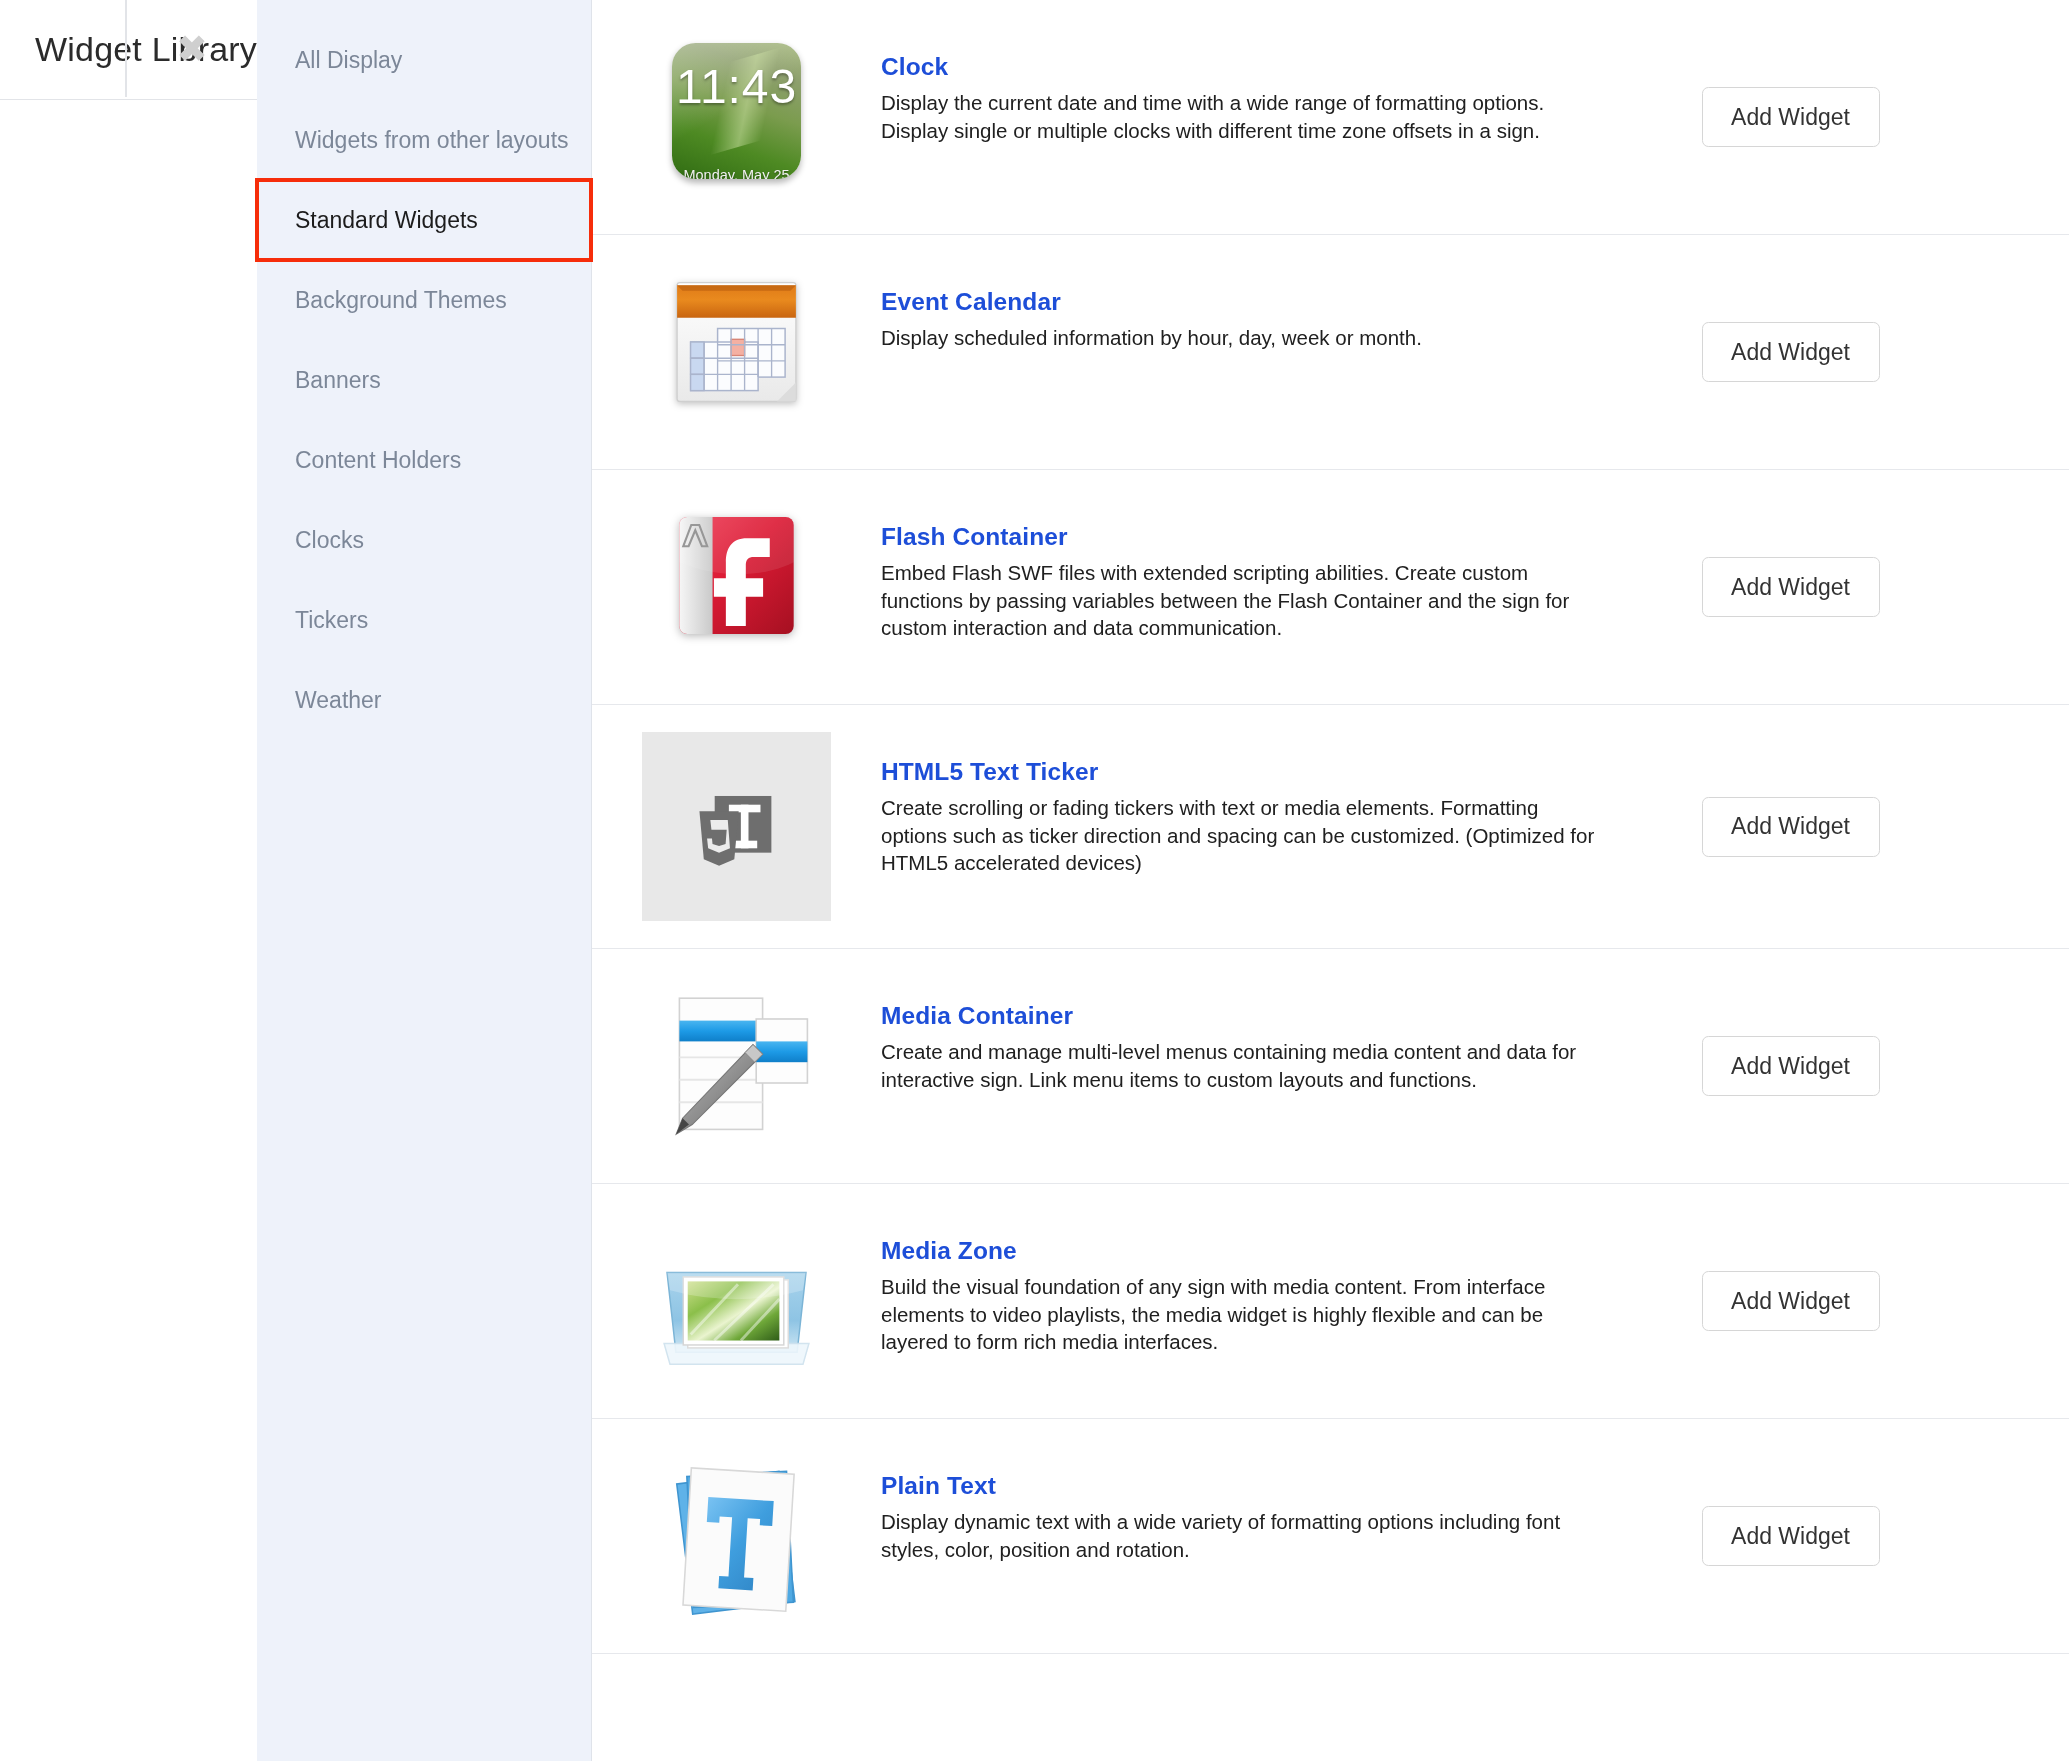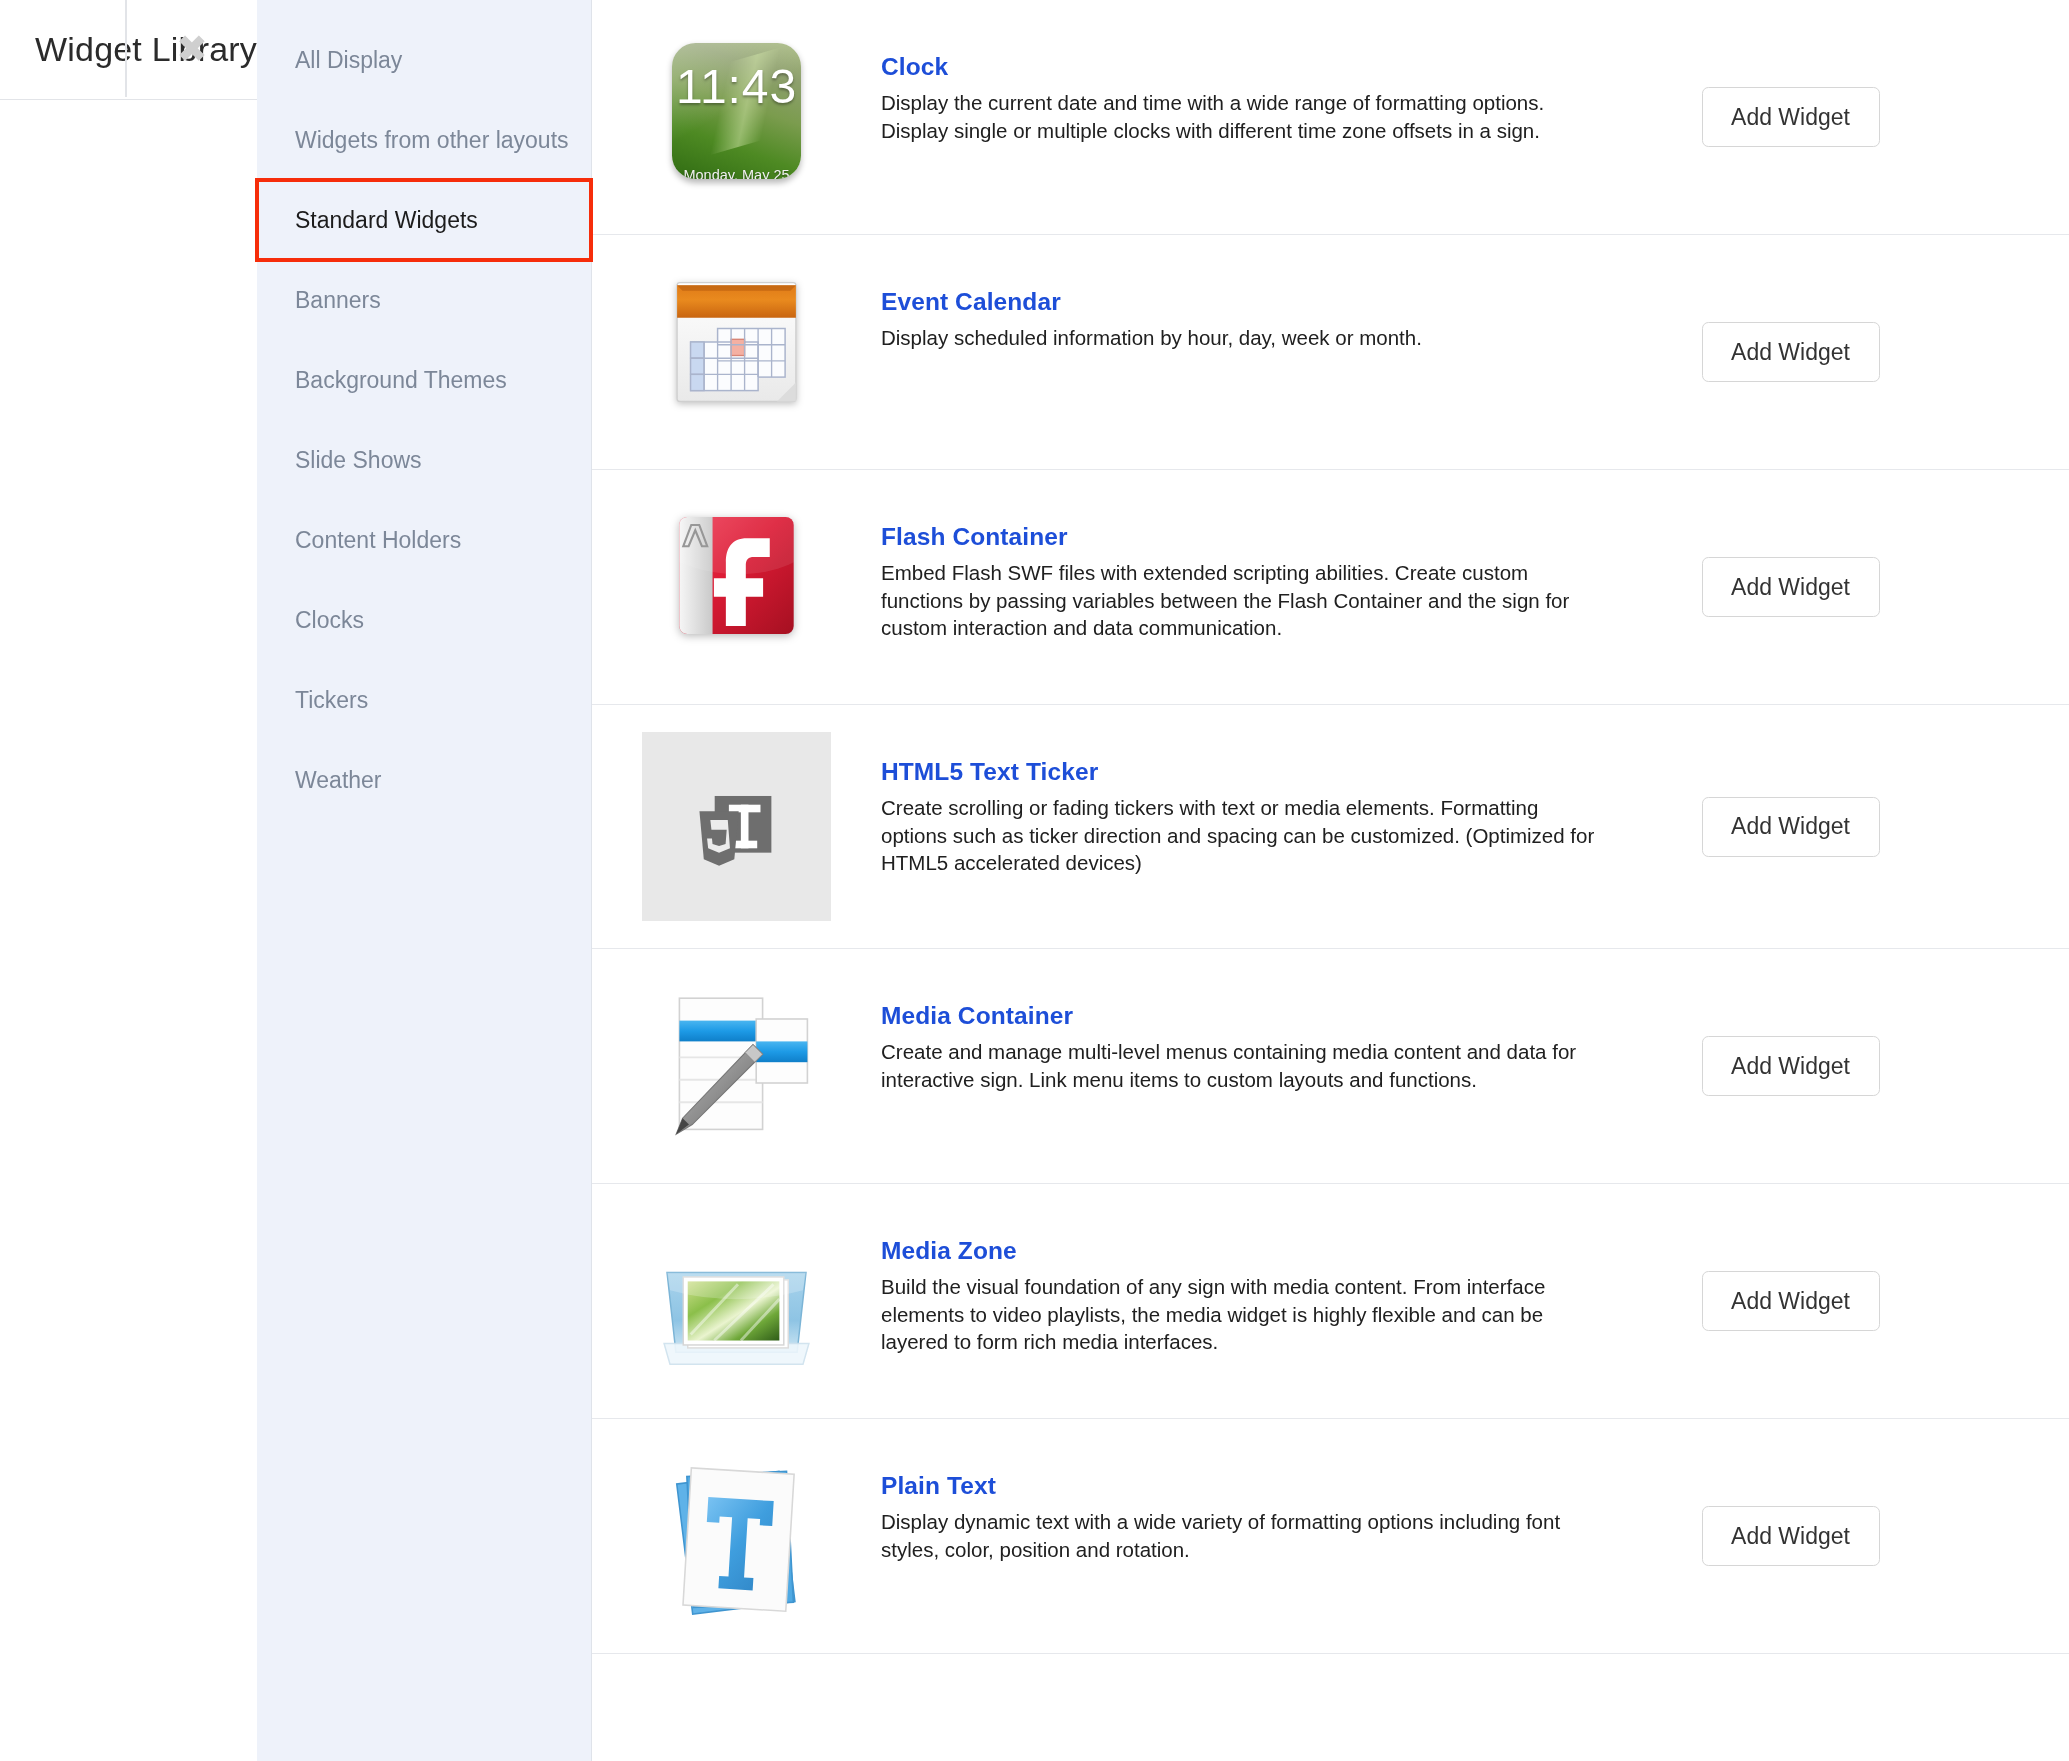--- a/index.html
+++ b/index.html
@@ -151,27 +151,24 @@
       <div class="side-item">
         <span>All Display</span>
       </div>
       <div class="side-item">
         <span>Widgets from other layouts</span>
       </div>
       <div class="side-item active highlight">
         <span>Standard Widgets</span>
       </div>
       <div class="side-item">
+        <span>Background Themes</span>
+      </div>
+      <div class="side-item">
         <span>Banners</span>
-      </div>
-      <div class="side-item">
-        <span>Background Themes</span>
-      </div>
-      <div class="side-item">
-        <span>Slide Shows</span>
       </div>
       <div class="side-item">
         <span>Content Holders</span>
       </div>
       <div class="side-item">
         <span>Clocks</span>
       </div>
       <div class="side-item">
         <span>Tickers</span>
       </div>

